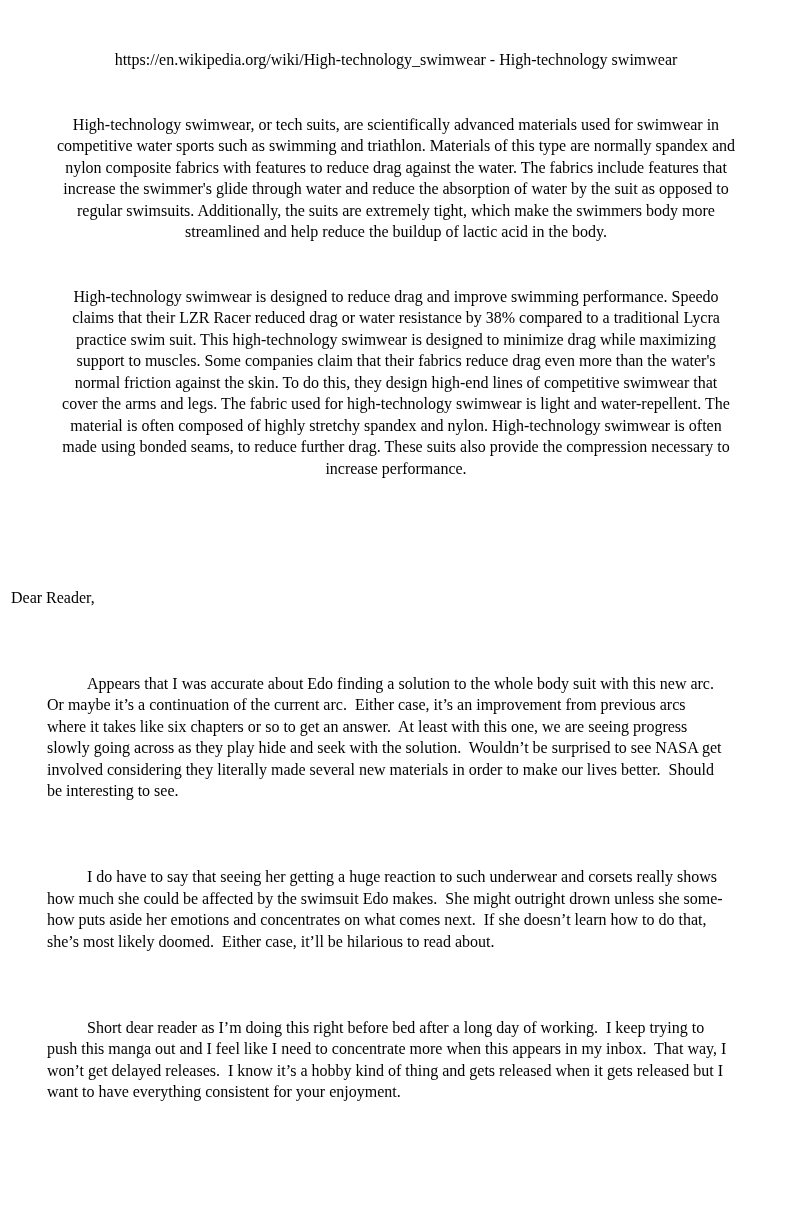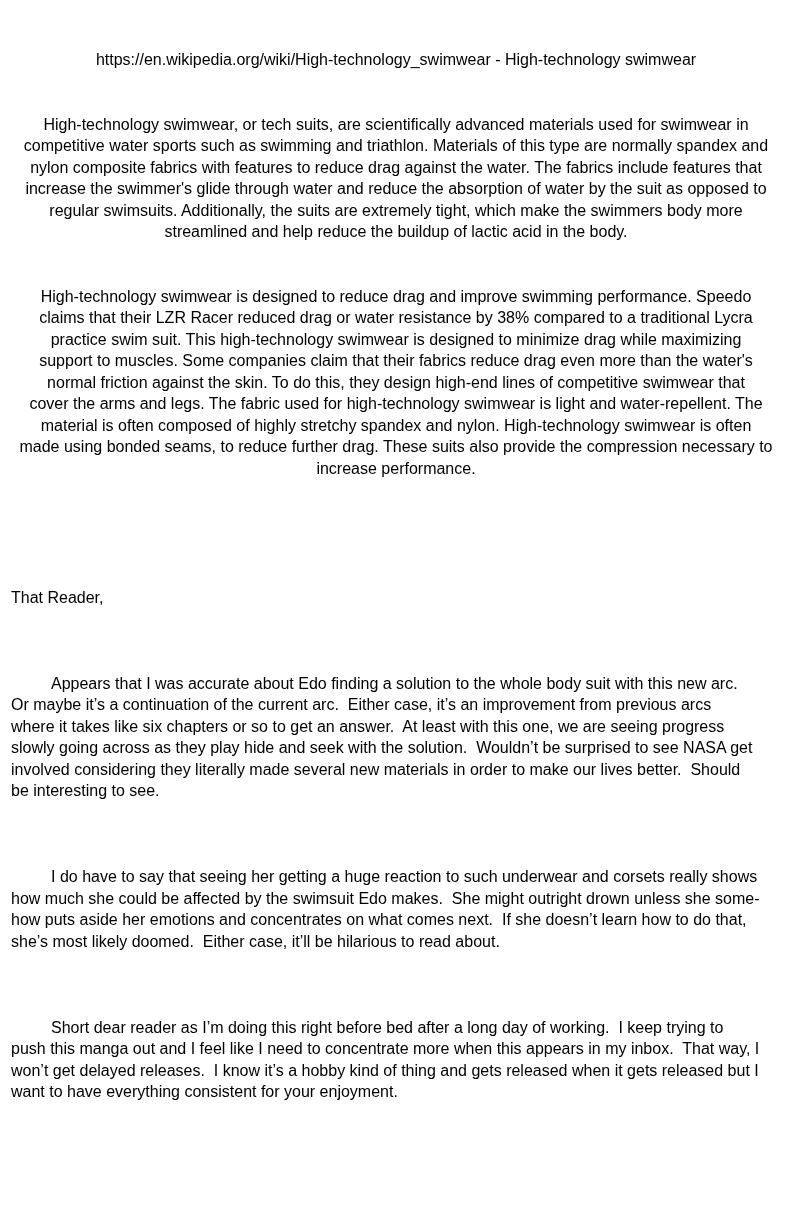--- a/index.html
+++ b/index.html
@@ -8,56 +8,57 @@
     background: #ffffff;
   }
   .page {
     position: relative;
     box-sizing: border-box;
     width: 792px;
     height: 1120px;
     padding: 6px 11px 0 11px;
     background: #ffffff;
     color: #000000;
-    font-family: Liberation Sans, sans-serif;
+    font-family: Liberation Serif, serif;
     font-size: 16px;
     line-height: 21.5px;
     overflow: hidden;
   }
   
   .page div {
     white-space: pre;
   }
   .wiki-block {
     text-align: center;
   }
   .letter {
     margin-top: 21.5px;
     text-align: left;
   }
   .para {
     margin-top: 21.5px;
+    margin-left: 36px;
   }
   .para > div:first-child {
     text-indent: 40px;
   }
 </style>
 </head>
 <body>
 
 <div class="page">
 
   <div class="wiki-block">
     <div>https://en.wikipedia.org/wiki/High-technology_swimwear - High-technology swimwear</div>
     <div><div>High-technology swimwear, or tech suits, are scientifically advanced materials used for swimwear in</div><div>competitive water sports such as swimming and triathlon. Materials of this type are normally spandex and</div><div>nylon composite fabrics with features to reduce drag against the water. The fabrics include features that</div><div>increase the swimmer's glide through water and reduce the absorption of water by the suit as opposed to</div><div>regular swimsuits. Additionally, the suits are extremely tight, which make the swimmers body more</div><div>streamlined and help reduce the buildup of lactic acid in the body.</div></div>
     <div><div>High-technology swimwear is designed to reduce drag and improve swimming performance. Speedo</div><div>claims that their LZR Racer reduced drag or water resistance by 38% compared to a traditional Lycra</div><div>practice swim suit. This high-technology swimwear is designed to minimize drag while maximizing</div><div>support to muscles. Some companies claim that their fabrics reduce drag even more than the water's</div><div>normal friction against the skin. To do this, they design high-end lines of competitive swimwear that</div><div>cover the arms and legs. The fabric used for high-technology swimwear is light and water-repellent. The</div><div>material is often composed of highly stretchy spandex and nylon. High-technology swimwear is often</div><div>made using bonded seams, to reduce further drag. These suits also provide the compression necessary to</div><div>increase performance.</div></div>
   </div>
 
   <div class="letter">
-    <div>That Reader,</div>
+    <div>Dear Reader,</div>
     <div class="para"><div>Appears that I was accurate about Edo finding a solution to the whole body suit with this new arc.</div><div>Or maybe it’s a continuation of the current arc.  Either case, it’s an improvement from previous arcs</div><div>where it takes like six chapters or so to get an answer.  At least with this one, we are seeing progress</div><div>slowly going across as they play hide and seek with the solution.  Wouldn’t be surprised to see NASA get</div><div>involved considering they literally made several new materials in order to make our lives better.  Should</div><div>be interesting to see.</div></div>
     <div class="para"><div>I do have to say that seeing her getting a huge reaction to such underwear and corsets really shows</div><div>how much she could be affected by the swimsuit Edo makes.  She might outright drown unless she some-</div><div>how puts aside her emotions and concentrates on what comes next.  If she doesn’t learn how to do that,</div><div>she’s most likely doomed.  Either case, it’ll be hilarious to read about.</div></div>
     <div class="para"><div>Short dear reader as I’m doing this right before bed after a long day of working.  I keep trying to</div><div>push this manga out and I feel like I need to concentrate more when this appears in my inbox.  That way, I</div><div>won’t get delayed releases.  I know it’s a hobby kind of thing and gets released when it gets released but I</div><div>want to have everything consistent for your enjoyment.</div></div>
     
     
     
   </div>
 
 </div>
 

